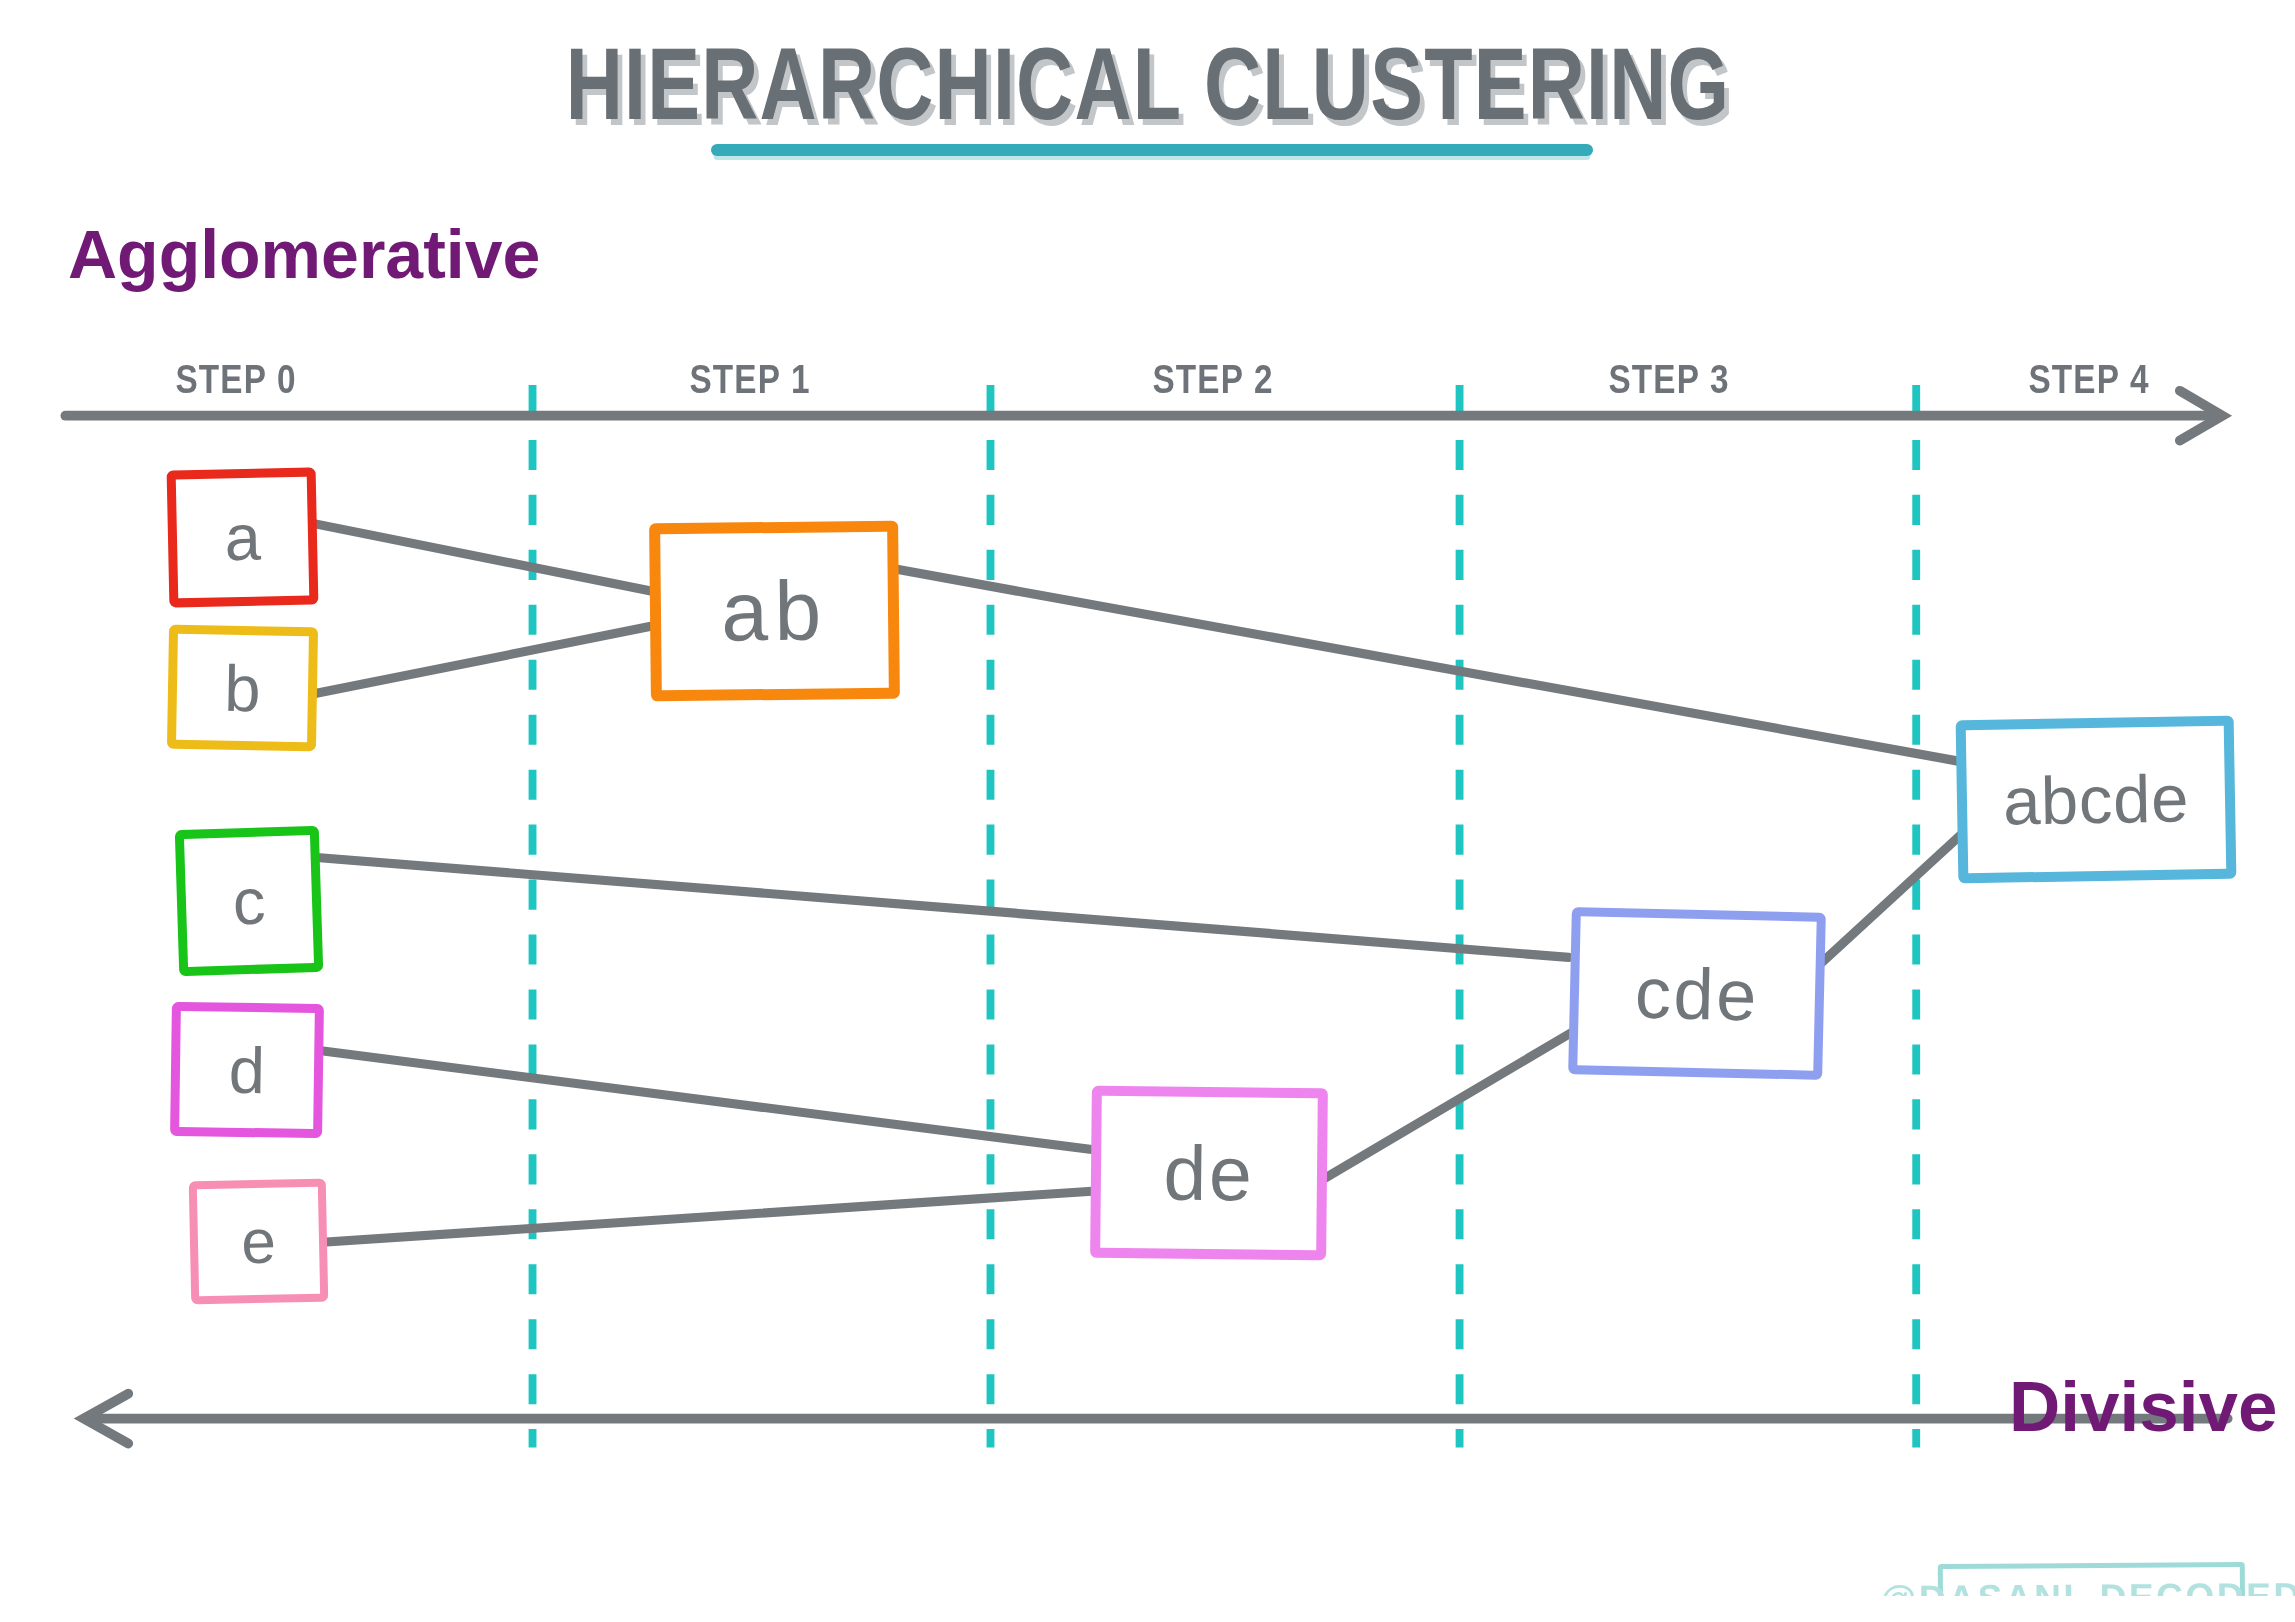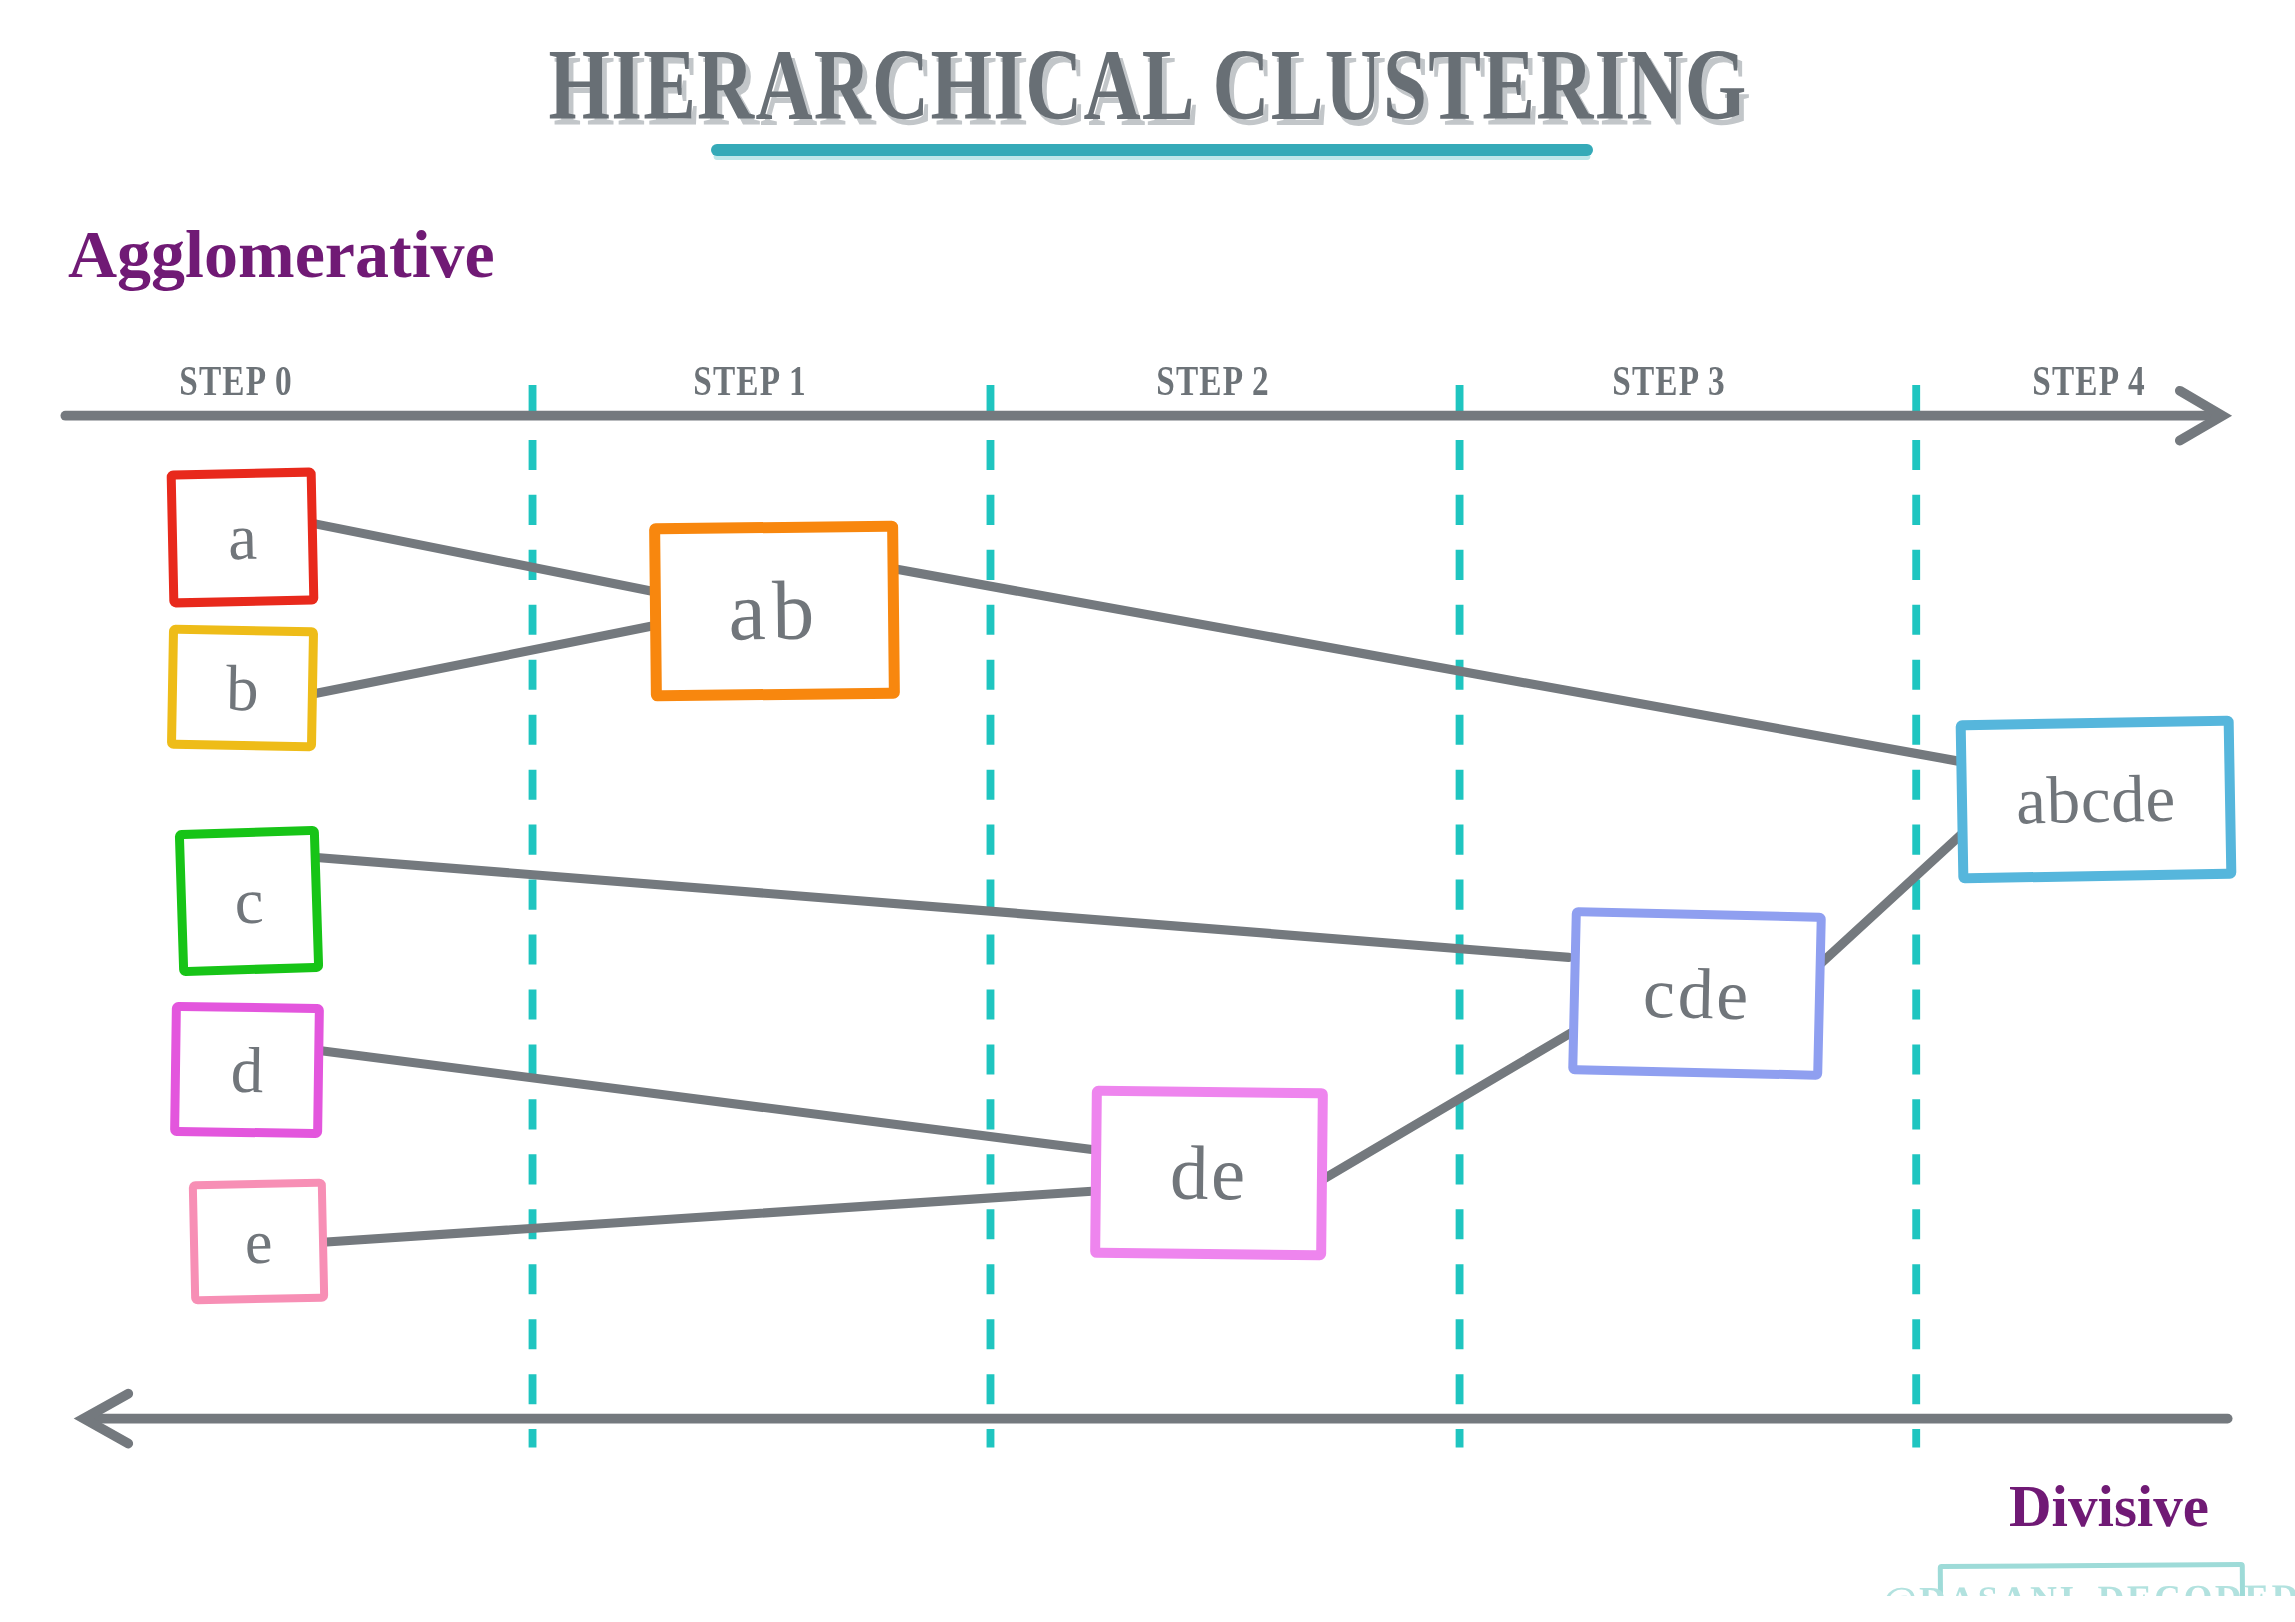--- a/index.html
+++ b/index.html
@@ -1,28 +1,28 @@
 <!DOCTYPE html>
 <html style="font-size:10.5px"><head>
 <meta charset="utf-8">
 <style>
   html,body{margin:0;padding:0;background:#ffffff;}
   .canvas{position:relative;width:2295px;height:1596px;background:#ffffff;overflow:hidden;
-          font-family:Liberation Serif, serif;}
+          font-family:Liberation Sans, sans-serif;}
   svg.layer{position:absolute;left:0;top:0;width:2295px;height:1623px;}
 
   .title{position:absolute;left:1148px;top:26px;transform:translateX(-50%) scale(.92,1.18);
          transform-origin:center top;font-size:86px;font-weight:bold;letter-spacing:1.3px;
          color:#686f75;white-space:nowrap;text-shadow:5.2px 4.6px 0 #c2c6c9;}
   .title-underline{position:absolute;left:711px;top:144px;width:882px;height:11.8px;
          background:#35aab8;border-radius:6.5px;box-shadow:0 6.5px 0 -2.6px #bfe7ea;}
 
   .method-label{position:absolute;font-weight:bold;color:#701a75;white-space:nowrap;}
   .agglomerative{left:68px;top:215px;font-size:68px;}
-  .divisive{left:2009px;top:1472px;font-size:59px;}
+  .divisive{left:2009px;top:1366px;font-size:71px;}
 
   .step-label{position:absolute;top:359px;transform:translateX(-50%) scale(.9,1.12);
          font-size:37px;font-weight:bold;color:#6d7378;letter-spacing:1.3px;white-space:nowrap;}
 
   .cluster-box{position:absolute;background:#fff;border-style:solid;border-radius:6.5px;
          display:flex;align-items:center;justify-content:center;color:#71767b;line-height:1;}
   .box-a{left:168px;top:469px;width:131px;height:119px;border-width:9.8px;border-color:#e8291c;
          transform:rotate(-1.2deg);font-size:65px;}
   .box-b{left:168px;top:626px;width:131px;height:106px;border-width:9.8px;border-color:#eebc18;
          transform:rotate(1deg);font-size:65px;}

